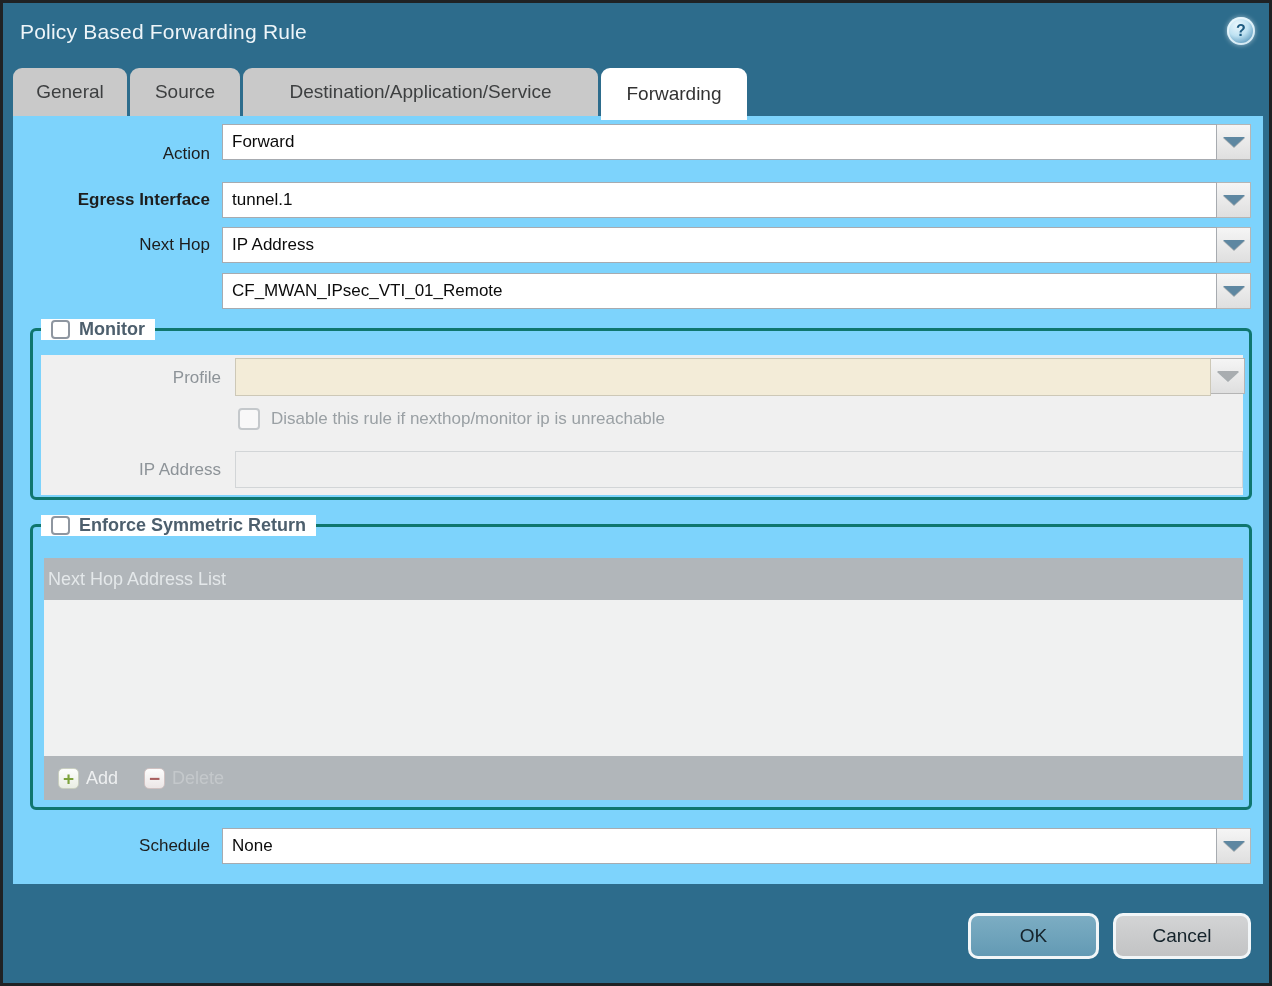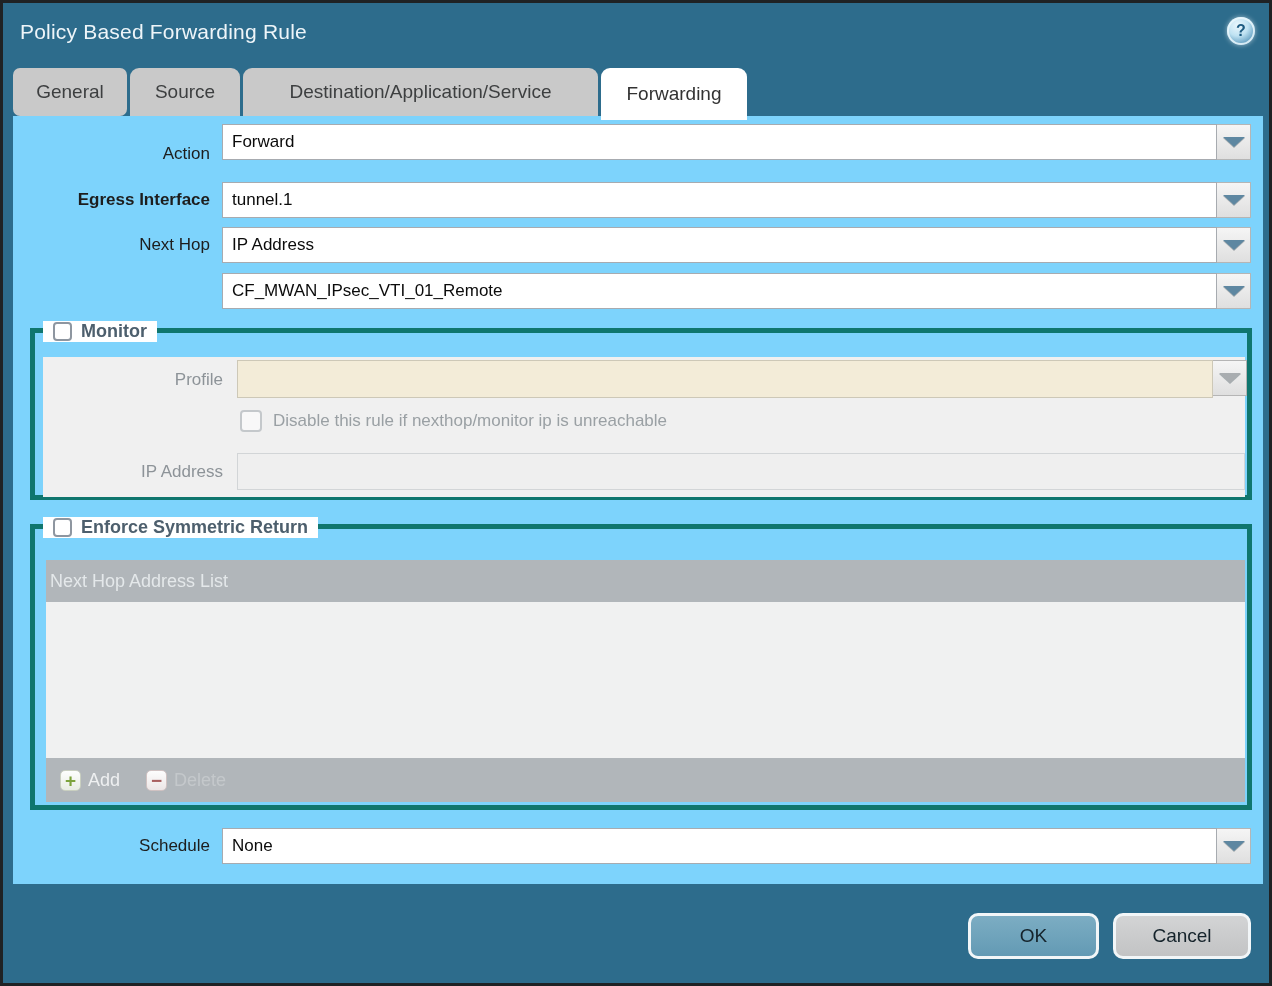--- a/index.html
+++ b/index.html
@@ -11,40 +11,40 @@
   .help-btn{position:absolute;right:14px;top:14px;width:28px;height:28px;border-radius:50%;
     background:radial-gradient(circle at 38% 30%, #eaf7fd 0%, #bfe2f2 40%, #5f9cbf 75%, #2f6e93 100%);
     box-shadow:0 0 5px rgba(255,255,255,.55), inset 0 0 0 2px rgba(235,248,253,.85);
     display:flex;align-items:center;justify-content:center;cursor:pointer;}
   .help-btn span{font-size:16px;font-weight:bold;color:#1b5a80;line-height:1;}
 
   
   .tabs{position:absolute;left:10px;top:65px;display:flex;gap:3px;align-items:flex-start;}
   .tab{height:48px;background:#c9c9c9;border-radius:9px 9px 0 0;display:flex;align-items:center;justify-content:center;
     font-size:19px;color:#3d3f40;box-sizing:border-box;cursor:pointer;}
-  .tab.t1{width:114px;border-radius:7px;}.tab.t2{width:110px;}.tab.t3{width:355px;}.tab.t4{width:146px;}
+  .tab.t1{width:114px;}.tab.t2{width:110px;}.tab.t3{width:355px;}.tab.t4{width:146px;}
   .tab.active{background:#ffffff;height:52px;color:#333;z-index:3;}
 
   
   .panel{position:absolute;left:10px;top:113px;width:1250px;height:768px;background:#7dd3fc;z-index:2;}
 
   
   .frow{position:absolute;left:0;height:36px;display:flex;}
   .frow .lbl{width:197px;text-align:right;font-size:17px;color:#1d1d1d;line-height:36px;}
   .ctrl{position:absolute;left:209px;width:1029px;height:36px;display:flex;box-sizing:border-box;}
   .fieldbox{flex:1;border:1px solid #a7abb0;background:#fff;box-sizing:border-box;font-size:17px;color:#0b0b0b;
     line-height:34px;padding-left:9px;white-space:nowrap;overflow:hidden;}
   .dd-btn{width:34px;height:36px;box-sizing:border-box;border:1px solid #b5b5b5;border-left:none;
     background:linear-gradient(#f5f5f5,#dfdfdf);display:flex;align-items:center;justify-content:center;cursor:pointer;}
   .tri{width:0;height:0;border-left:11px solid transparent;border-right:11px solid transparent;border-top:10px solid #5e87a1;
     filter:drop-shadow(0 1px 0 rgba(40,60,70,.35));}
   .tri.dis{border-top-color:#a9adb0;}
 
   
-  .fset{position:absolute;border:5px solid #0f766e;border-radius:0;box-sizing:border-box;}
+  .fset{position:absolute;border:3px solid #0f766e;border-radius:6px;box-sizing:border-box;}
   .legend{position:absolute;top:-12px;left:8px;background:#ffffff;padding:0 10px;display:flex;gap:9px;align-items:center;}
   .legend .cb{width:19px;height:19px;border:2px solid #8e96a0;border-radius:4px;background:#fff;box-sizing:border-box;cursor:pointer;}
   .legend .cap{font-size:18px;font-weight:bold;color:#4d5f6d;}
 
   
   .mon-inner{position:absolute;left:8px;top:24px;width:1202px;height:140px;background:#f0f0f0;}
   .mrow-lbl{position:absolute;text-align:right;font-size:17px;color:#8d9398;}
   .profile-field{position:absolute;left:194px;top:3px;width:1010px;height:38px;display:flex;box-sizing:border-box;}
   .profile-box{flex:1;background:#f3ecd8;border:1px solid #cdc8b7;box-sizing:border-box;}
   .dis-cb{width:22px;height:22px;border:2px solid #c4c8cb;border-radius:4px;background:#f8f8f8;box-sizing:border-box;}

